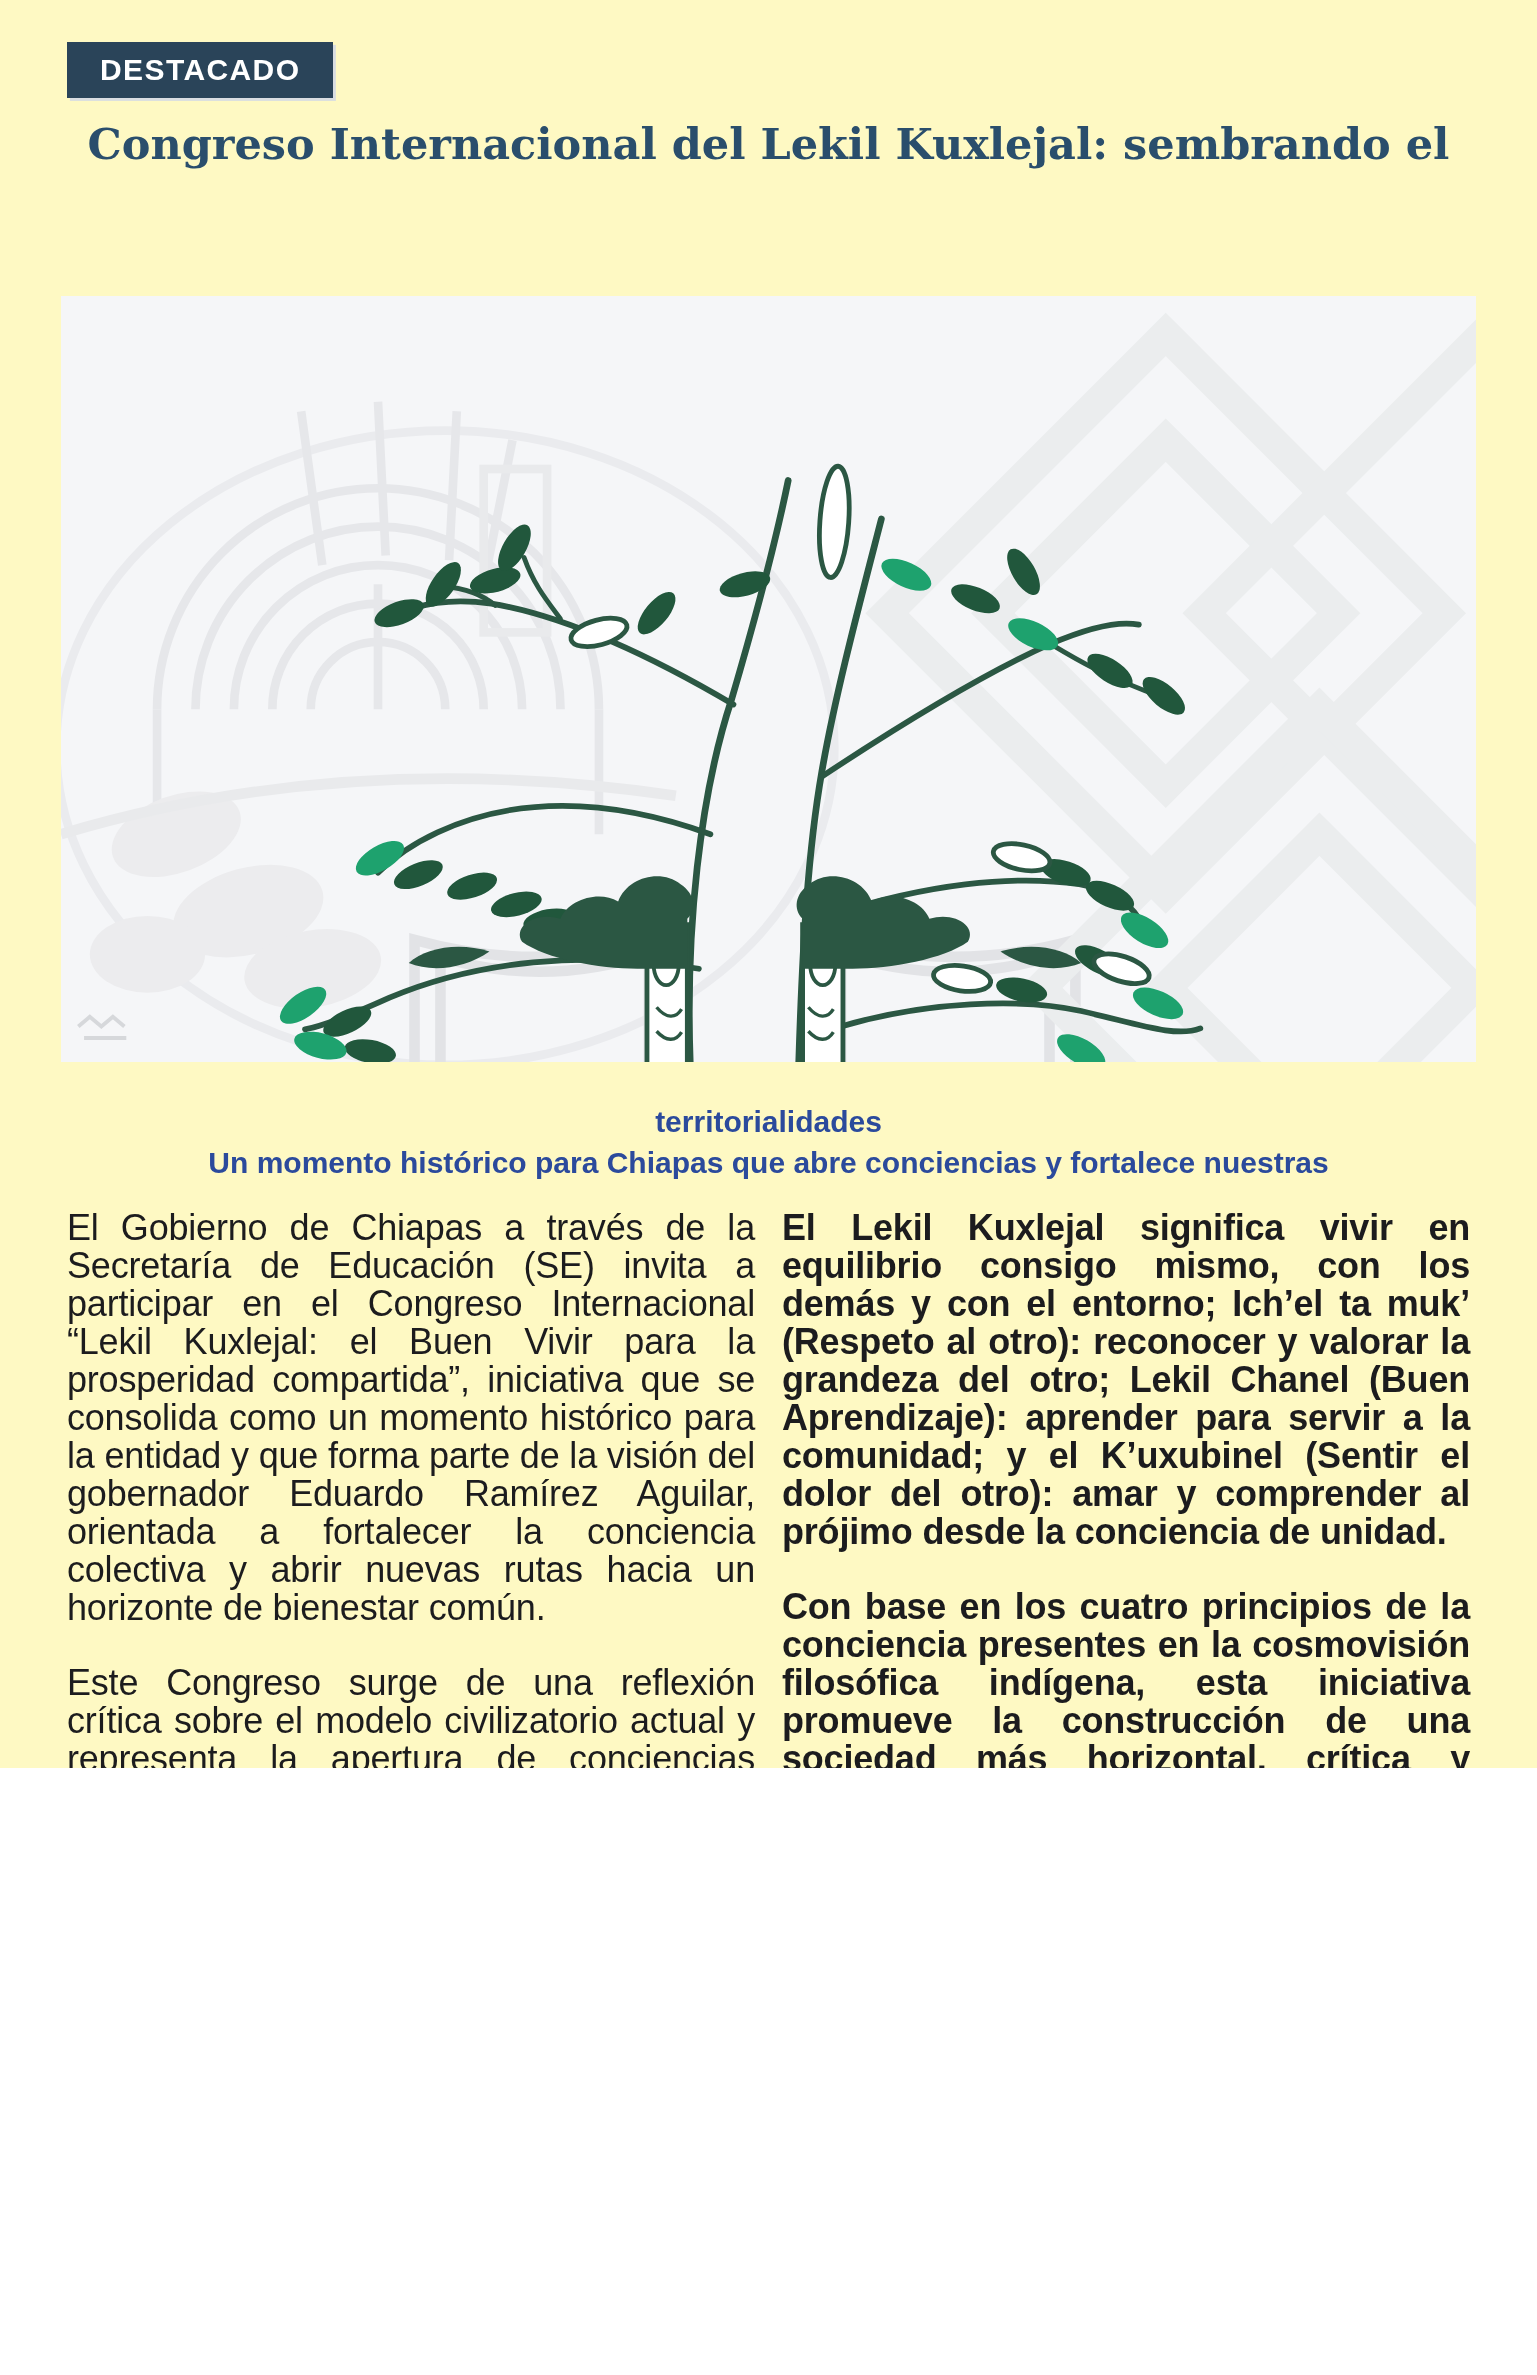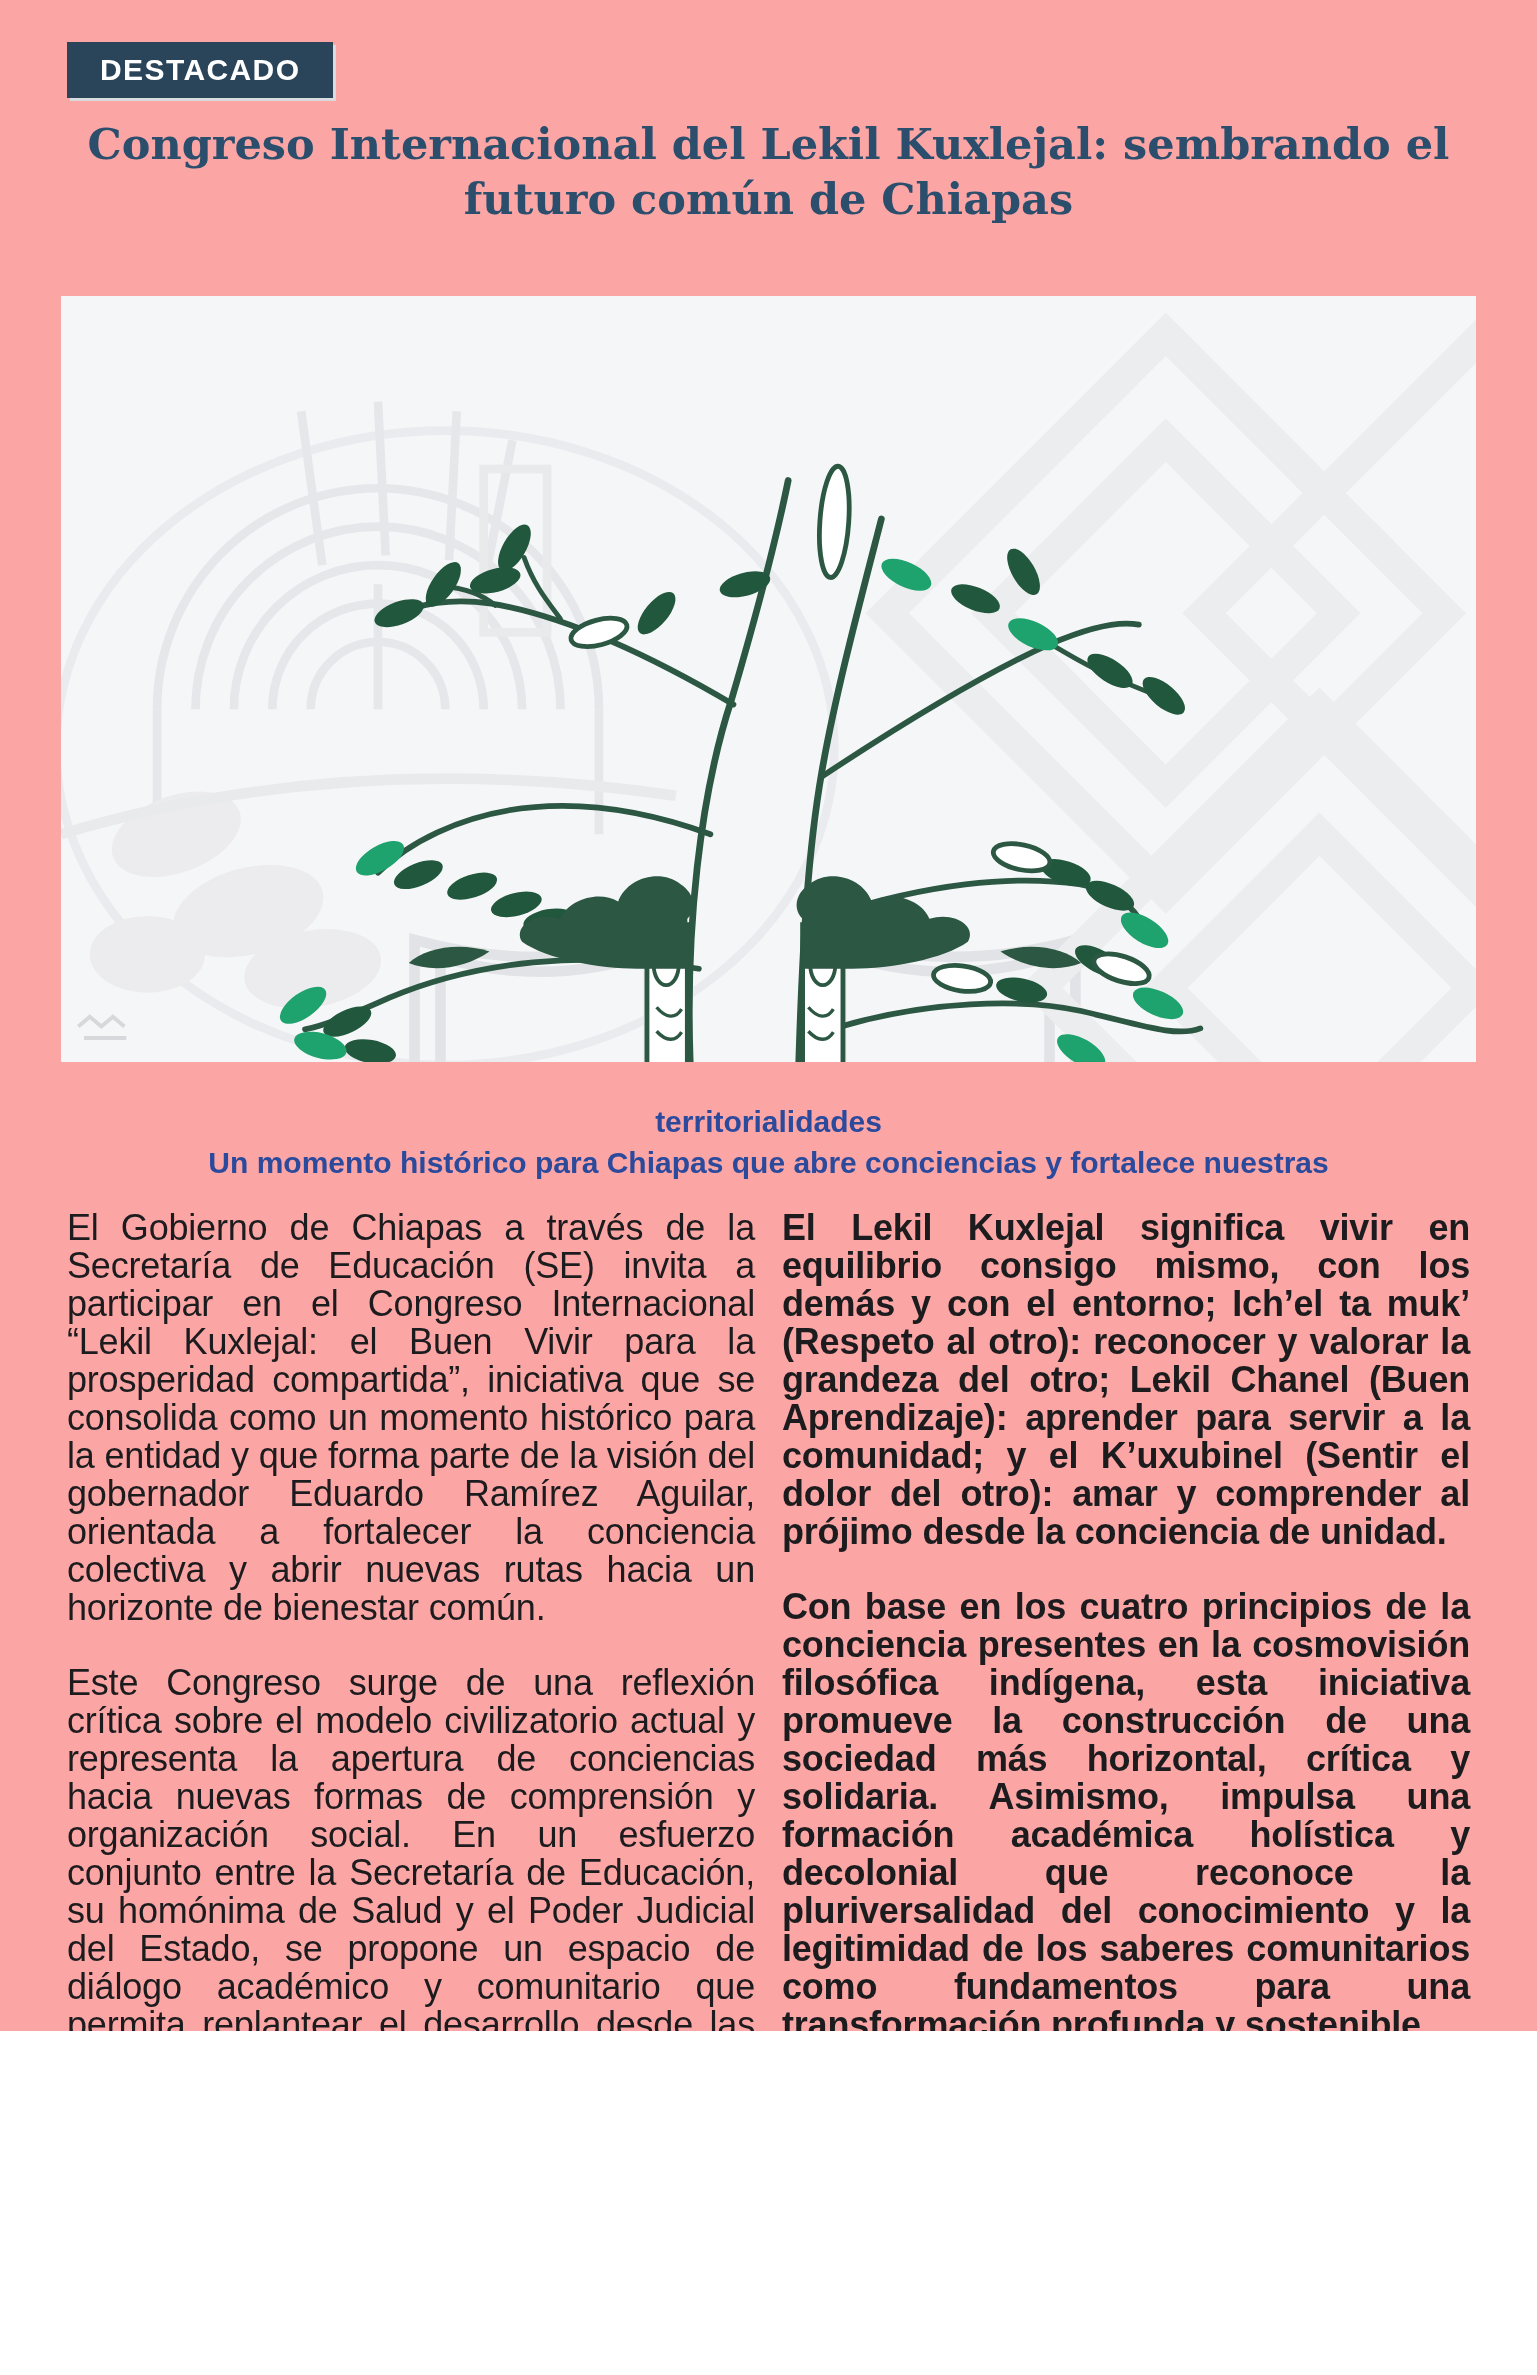--- a/index.html
+++ b/index.html
@@ -1,16 +1,16 @@
 <!DOCTYPE html>
 <html><head>
 <meta charset="utf-8">
 <style>
   html,body{margin:0;padding:0;background:#ffffff;}
-  #page{position:relative;width:1537px;height:2031px;background:#fca5a5;overflow:hidden;
+  #page{position:relative;width:1537px;height:1768px;background:#fef9c3;overflow:hidden;
         font-family:"Liberation Sans",sans-serif;}
   .badge{position:absolute;left:67px;top:42px;background:#2a4459;color:#ffffff;
          font-weight:700;font-size:30px;letter-spacing:1.4px;padding:10.6px 33px 11.5px 33px;
          box-shadow:2.9px 2.9px 0 0 #d9dde1;}
   .title{position:absolute;left:0;top:117px;width:1537px;text-align:center;
          color:#2a4e6c;font-family:"DejaVu Serif",serif;font-weight:700;
          font-size:43px;line-height:55px;}
   .hero{position:absolute;left:61px;top:296px;width:1415px;height:766px;background:#f5f6f8;}
   .hero svg{display:block;width:100%;height:100%;}
   .subtitle{position:absolute;left:0;top:1101px;width:1537px;text-align:center;
@@ -30,21 +30,20 @@
 </style>
 </head>
 <body>
 
 <div id="page">
 
   <div class="badge">DESTACADO</div>
 
   <div class="title">
     <div>Congreso Internacional del Lekil Kuxlejal: sembrando el</div>
-    <div>futuro común de Chiapas</div>
   </div>
 
   <div class="hero">
     <svg viewBox="0 0 1473 797" preserveAspectRatio="none">
 
       <g stroke="#e6e7ea" fill="none" stroke-width="9">
         <ellipse cx="400" cy="470" rx="405" ry="330" stroke="#eaebee"></ellipse>
         <path d="M100,430 A230,230 0 0 1 560,430"></path>
         <path d="M140,430 A190,190 0 0 1 520,430"></path>
         <path d="M180,430 A150,150 0 0 1 480,430"></path>

